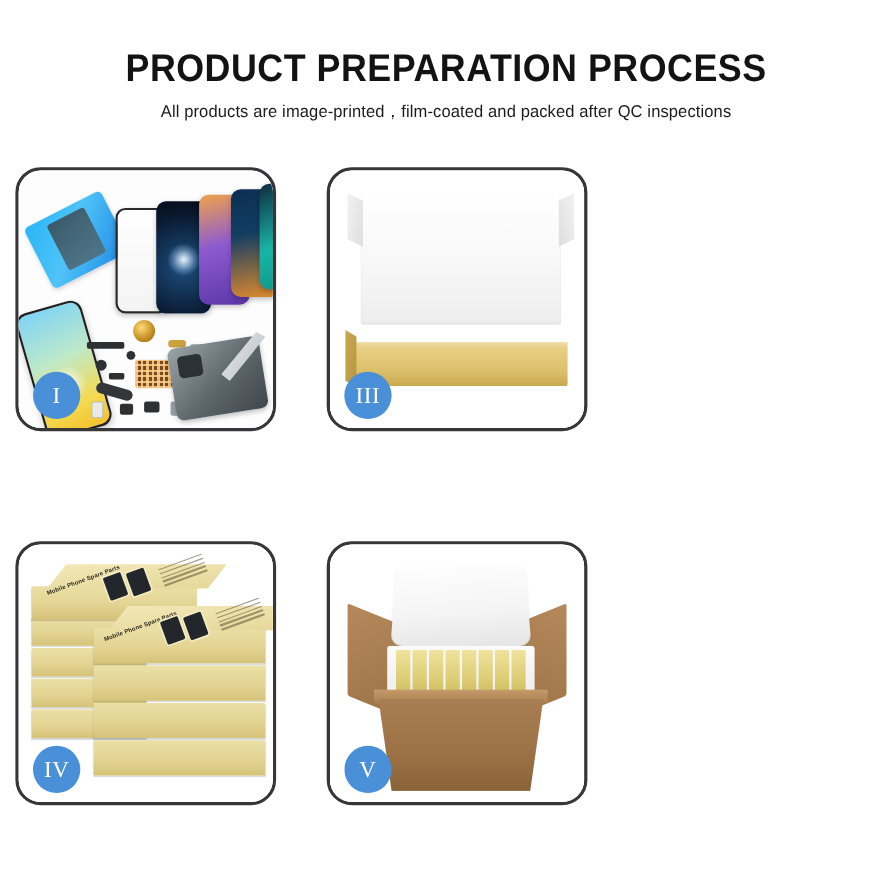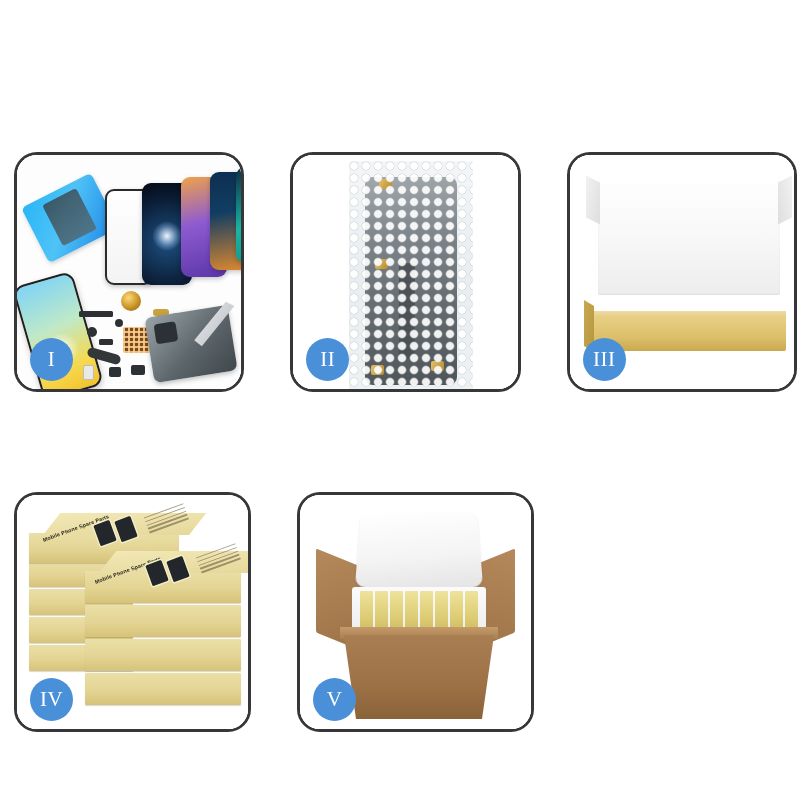--- a/index.html
+++ b/index.html
@@ -306,20 +306,24 @@
   }
   .c6-tab {
     position: absolute; background: #9a7a4e; opacity: .75; border-radius: 1px;
   }
 </style>
 </head>
 <body>
 
 <div class="page">
 
+  <div class="header">
+    <div class="title">PRODUCT PREPARATION PROCESS</div>
+    <div class="subtitle">All products are image-printed，film-coated and packed after QC inspections</div>
+  </div>
 
   <div class="grid">
 
     <div class="row">
 
       <div class="card">
         <div class="card-clip">
           <div class="scene p1">
             <div class="lcd-blue"></div>
             <div class="ph-stack">
@@ -349,37 +353,20 @@
             </div>
             <div class="backplate"></div>
             <div class="tweezer"></div>
           </div>
         </div>
         <div class="badge">
           <span>I</span>
         </div>
       </div>
 
-      <div class="card">
-        <div class="card-clip">
-          <div class="scene p2">
-            <div class="wrap-bag">
-              <div class="inner-screen"></div>
-              <div class="gold-tab" style="left:30px;top:18px;"></div>
-              <div class="gold-tab" style="left:26px;top:98px;"></div>
-              <div class="gold-tab" style="left:22px;top:204px;"></div>
-              <div class="gold-tab" style="left:82px;top:200px;"></div>
-              <div class="bubbles"></div>
-            </div>
-          </div>
-        </div>
-        <div class="badge">
-          <span>II</span>
-        </div>
-      </div>
 
       <div class="card">
         <div class="card-clip">
           <div class="scene p3">
             <div class="box3-lid"></div>
             <div class="box3-inner"></div>
             <div class="box3-top-edge"></div>
             <div class="box3-front"></div>
           </div>
         </div>

